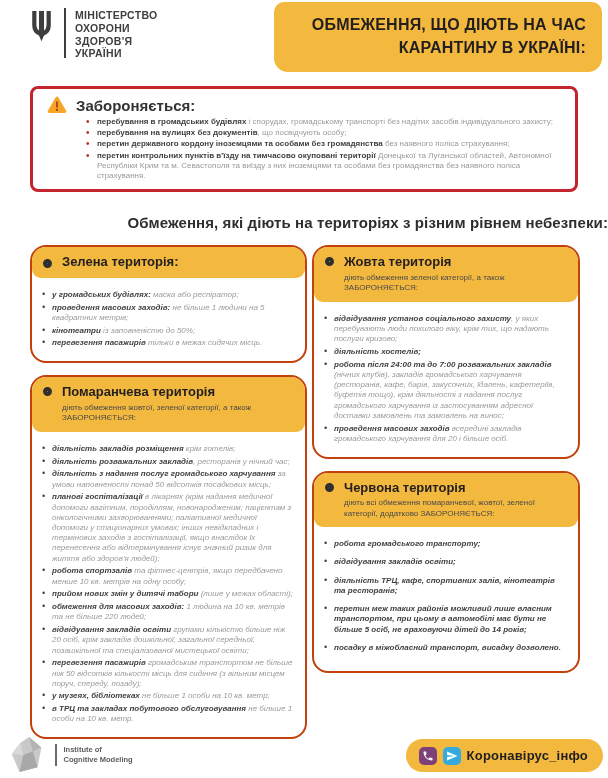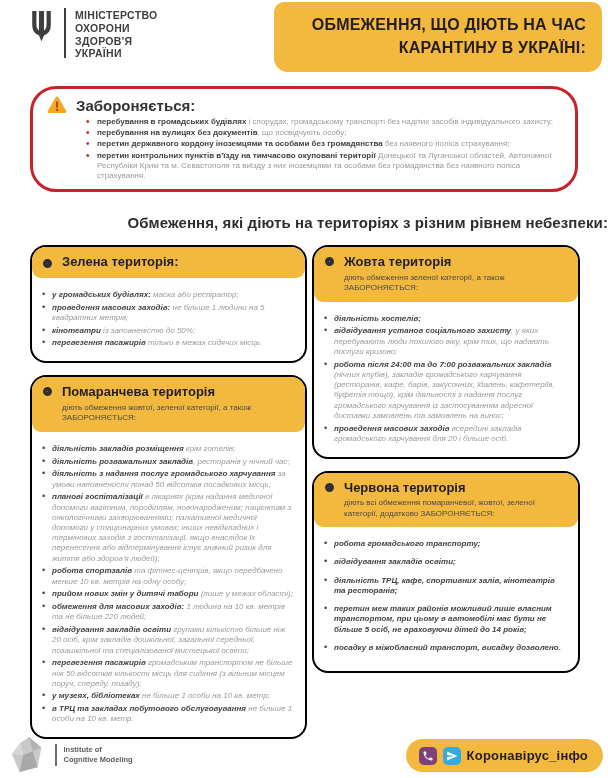--- a/index.html
+++ b/index.html
@@ -9,37 +9,37 @@
   
   .ministry { position:absolute; left:28px; top:8px; display:flex; align-items:flex-start; gap:9px; }
   .ministry .bar { width:2px; height:50px; background:#3e3e3e; }
   .ministry-text { font-size:10.5px; font-weight:bold; color:#3e3e3e; line-height:1.22; letter-spacing:.3px; padding-top:1px; }
   .title-box { position:absolute; top:2px; right:6px; width:328px; height:70px; background:#f3b83e;
                border-radius:10px 10px 14px 14px; padding:12px 16px 0 14px; text-align:right; }
   .title-box .t { font-size:16px; font-weight:800; color:#231f20; line-height:1.42; letter-spacing:.2px; }
 
   
   .redbox { position:absolute; left:30px; top:86px; width:548px; background:#fff;
-            border:3px solid #c4242b; border-radius:26px; padding:7px 16px 7px 14px; }
+            border:3px solid #c4242b; border-radius:8px; padding:7px 16px 7px 14px; }
   .redbox-head { display:flex; align-items:center; gap:9px; margin-bottom:3px; }
   .redbox-head .hd { font-size:15px; font-weight:800; color:#333; }
   .redbox ul { list-style:none; margin-left:38px; }
   .redbox li { position:relative; padding-left:12px; font-size:8px; line-height:1.28; color:#9a9a9a; margin-bottom:1px; }
   .redbox li::before { content:"•"; position:absolute; left:1px; top:-1px; color:#c4242b; font-size:10px; }
   .redbox li b { color:#3f3f3f; }
 
   
   .section-heading { position:absolute; left:0; right:0; top:214px; text-align:right;
                      font-size:15px; font-weight:800; color:#2e2e2e; letter-spacing:.1px; }
 
   
   .col { position:absolute; top:245px; display:flex; flex-direction:column; gap:12px; }
   .col-left  { left:30px;  width:277px; }
   .col-right { left:312px; width:268px; }
-  .card { border:2px solid #000000; border-radius:16px; background:#fff; overflow:hidden; }
+  .card { border:2px solid #c2410c; border-radius:16px; background:#fff; overflow:hidden; }
   .card-head { background:#f3b83e; padding:8px 12px 8px 11px; display:flex; gap:10px; border-radius:0 0 9px 9px; }
   .card-head.center { align-items:center; }
   .dot { width:9px; height:9px; border-radius:50%; border:4px solid #2f2f2f; flex:0 0 auto; margin-top:2px; }
   .card-title { font-size:13px; font-weight:800; color:#231f20; line-height:1.15; }
   .card-sub { font-size:8px; font-weight:500; color:#4a4a4a; line-height:1.3; margin-top:3px; }
   .card-body { padding:12px 10px 10px 9px; }
   .card-body ul { list-style:none;font-style:italic; }
   .card-body li { position:relative; padding-left:11px; font-size:8px; line-height:1.28; color:#9a9a9a; margin-bottom:2.5px; }
   .card-body li::before { content:"•"; position:absolute; left:1px; top:-1px; color:#3f3f3f; font-size:9px; }
   .card-body li b { color:#3f3f3f; }
@@ -145,22 +145,22 @@
     <div class="card">
       <div class="card-head">
         <span class="dot" style="background-color: rgb(245, 190, 69);"></span>
         <div>
           <div class="card-title">Жовта територія</div>
           <div class="card-sub">діють обмеження зеленої категорії, а також ЗАБОРОНЯЄТЬСЯ:</div>
         </div>
       </div>
       <div class="card-body">
         <ul>
+            <li><b>відвідування установ соціального захисту</b>, у яких перебувають люди похилого віку, крім тих, що надають послуги кризово;</li>
             <li><b>діяльність хостелів;</b></li>
-            <li><b>відвідування установ соціального захисту</b>, у яких перебувають люди похилого віку, крім тих, що надають послуги кризово;</li>
             <li><b>робота після 24:00 та до 7:00 розважальних закладів</b> (нічних клубів), закладів громадського харчування (ресторанів, кафе, барів, закусочних, їдалень, кафетеріїв, буфетів тощо), крім діяльності з надання послуг громадського харчування із застосуванням адресної доставки замовлень та замовлень на винос;</li>
             <li><b>проведення масових заходів</b> всередині закладів громадського харчування для 20 і більше осіб.</li>
           </ul>
       </div>
     </div>
 
     <div class="card card-red">
       <div class="card-head">
         <span class="dot" style="background-color: rgb(196, 36, 43);"></span>
         <div>

